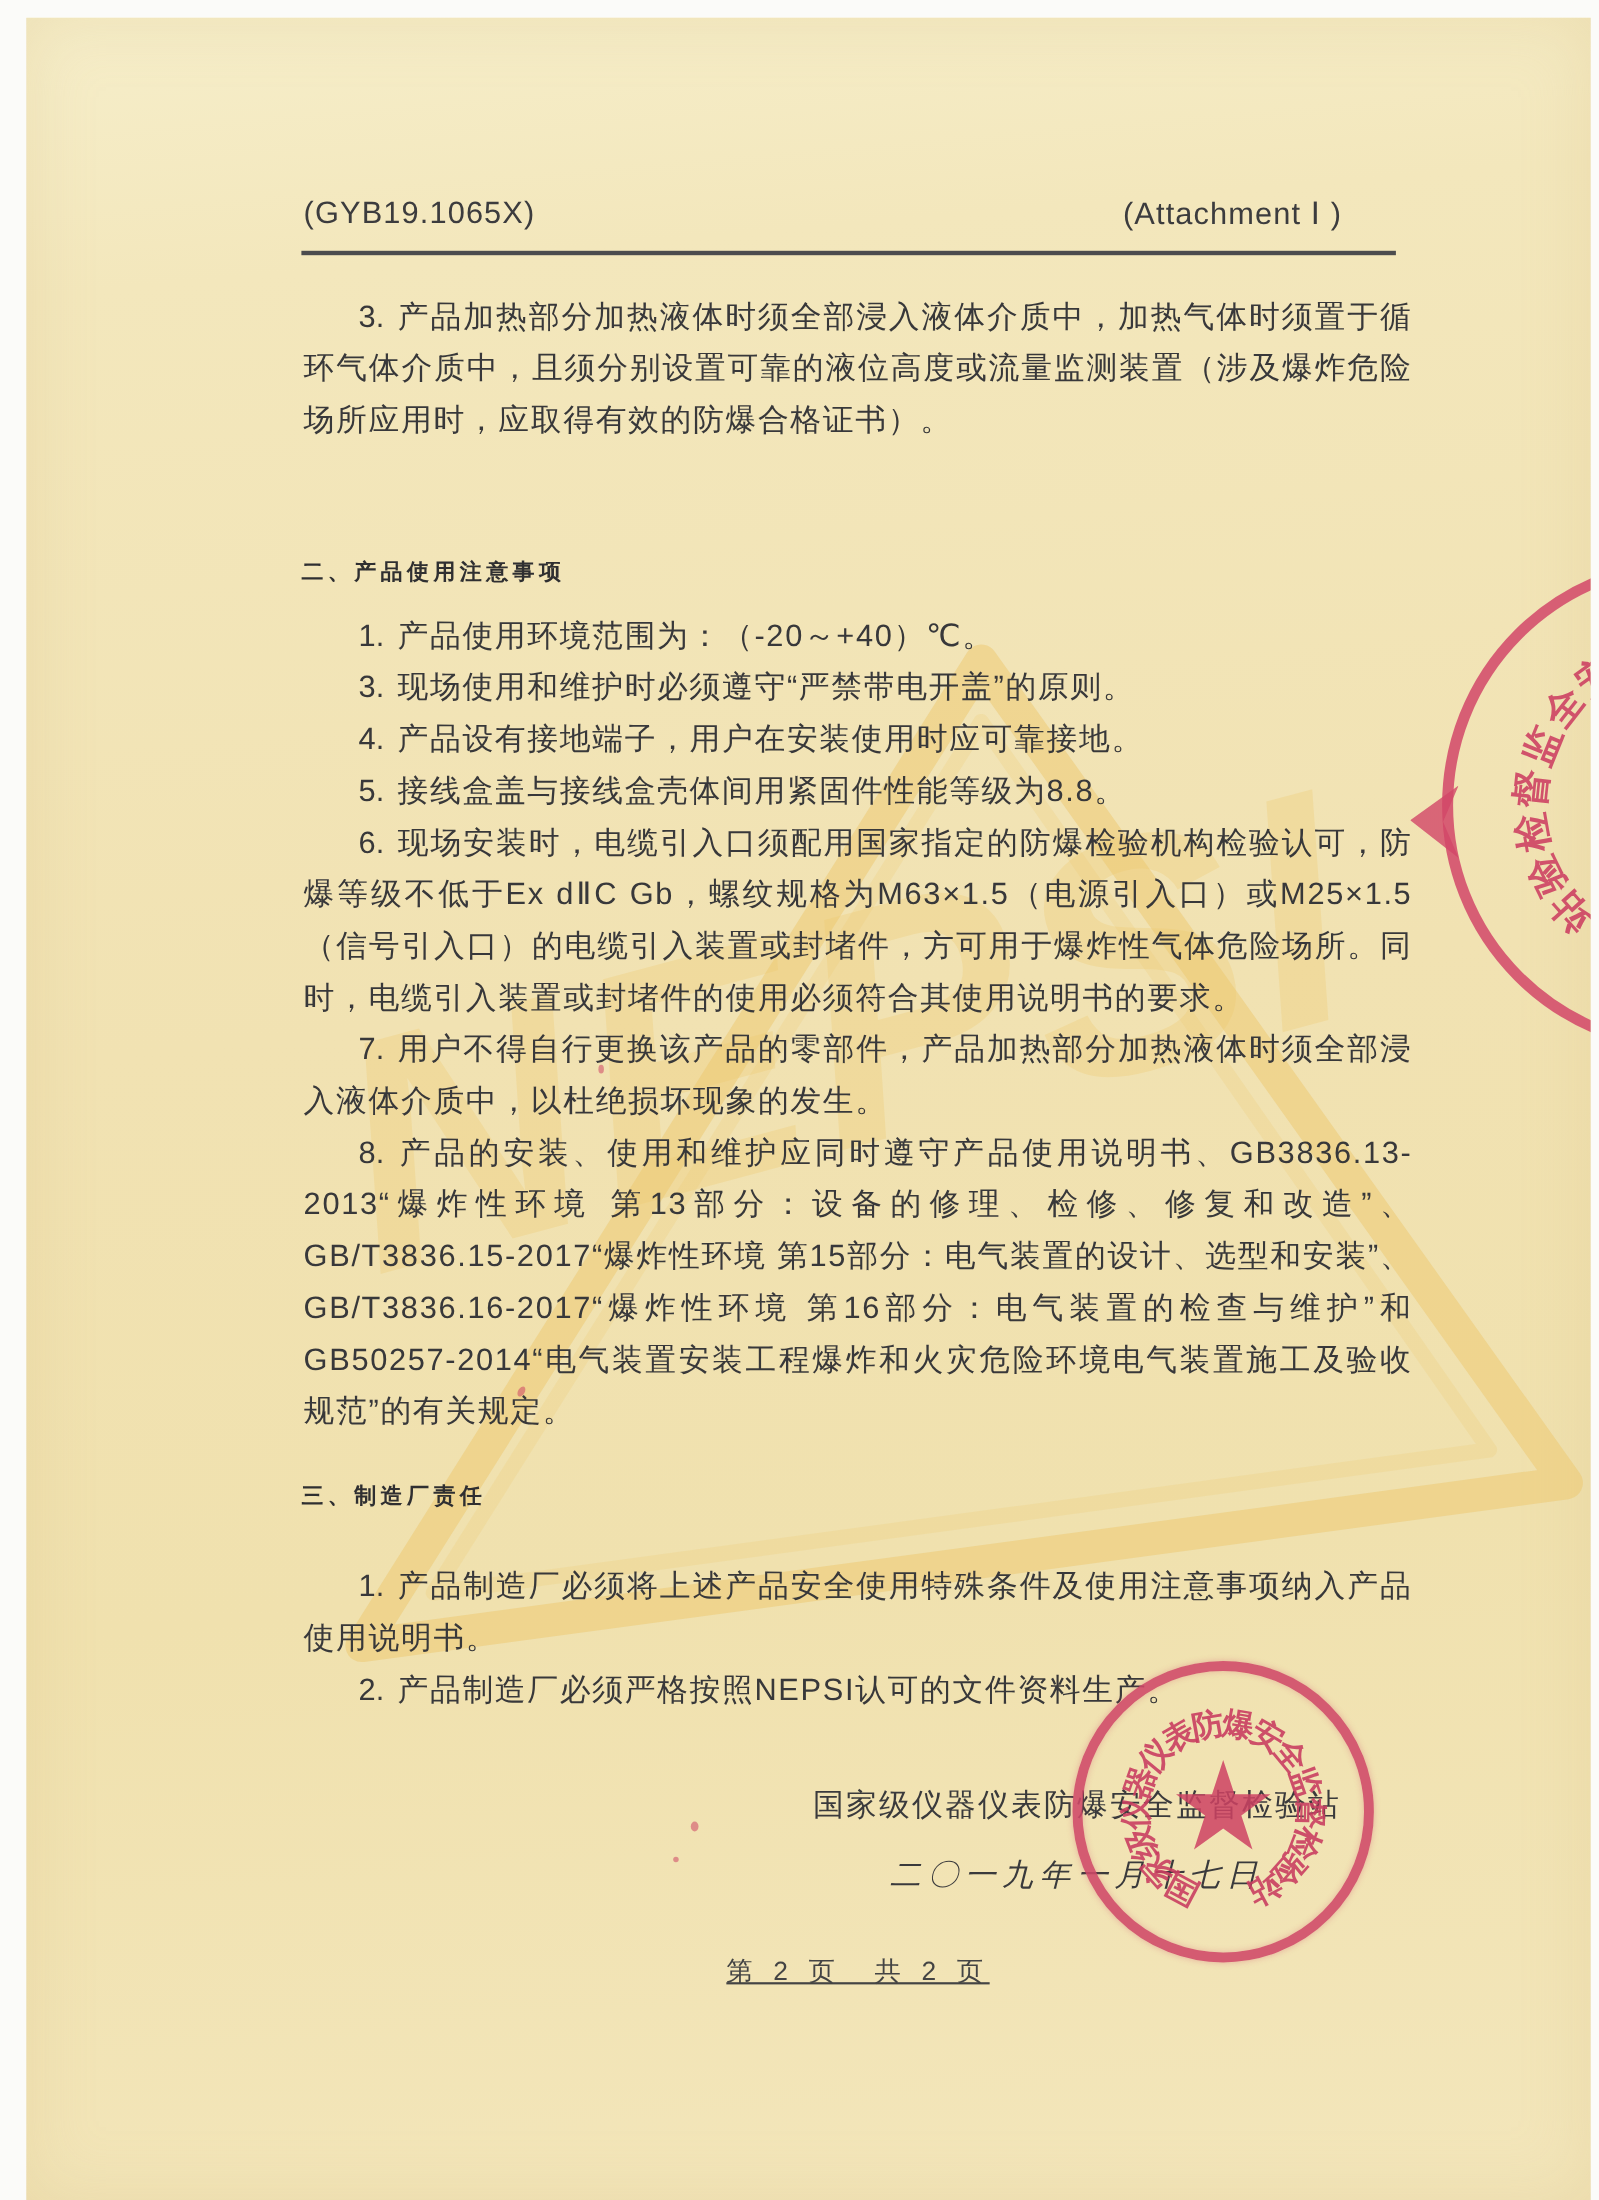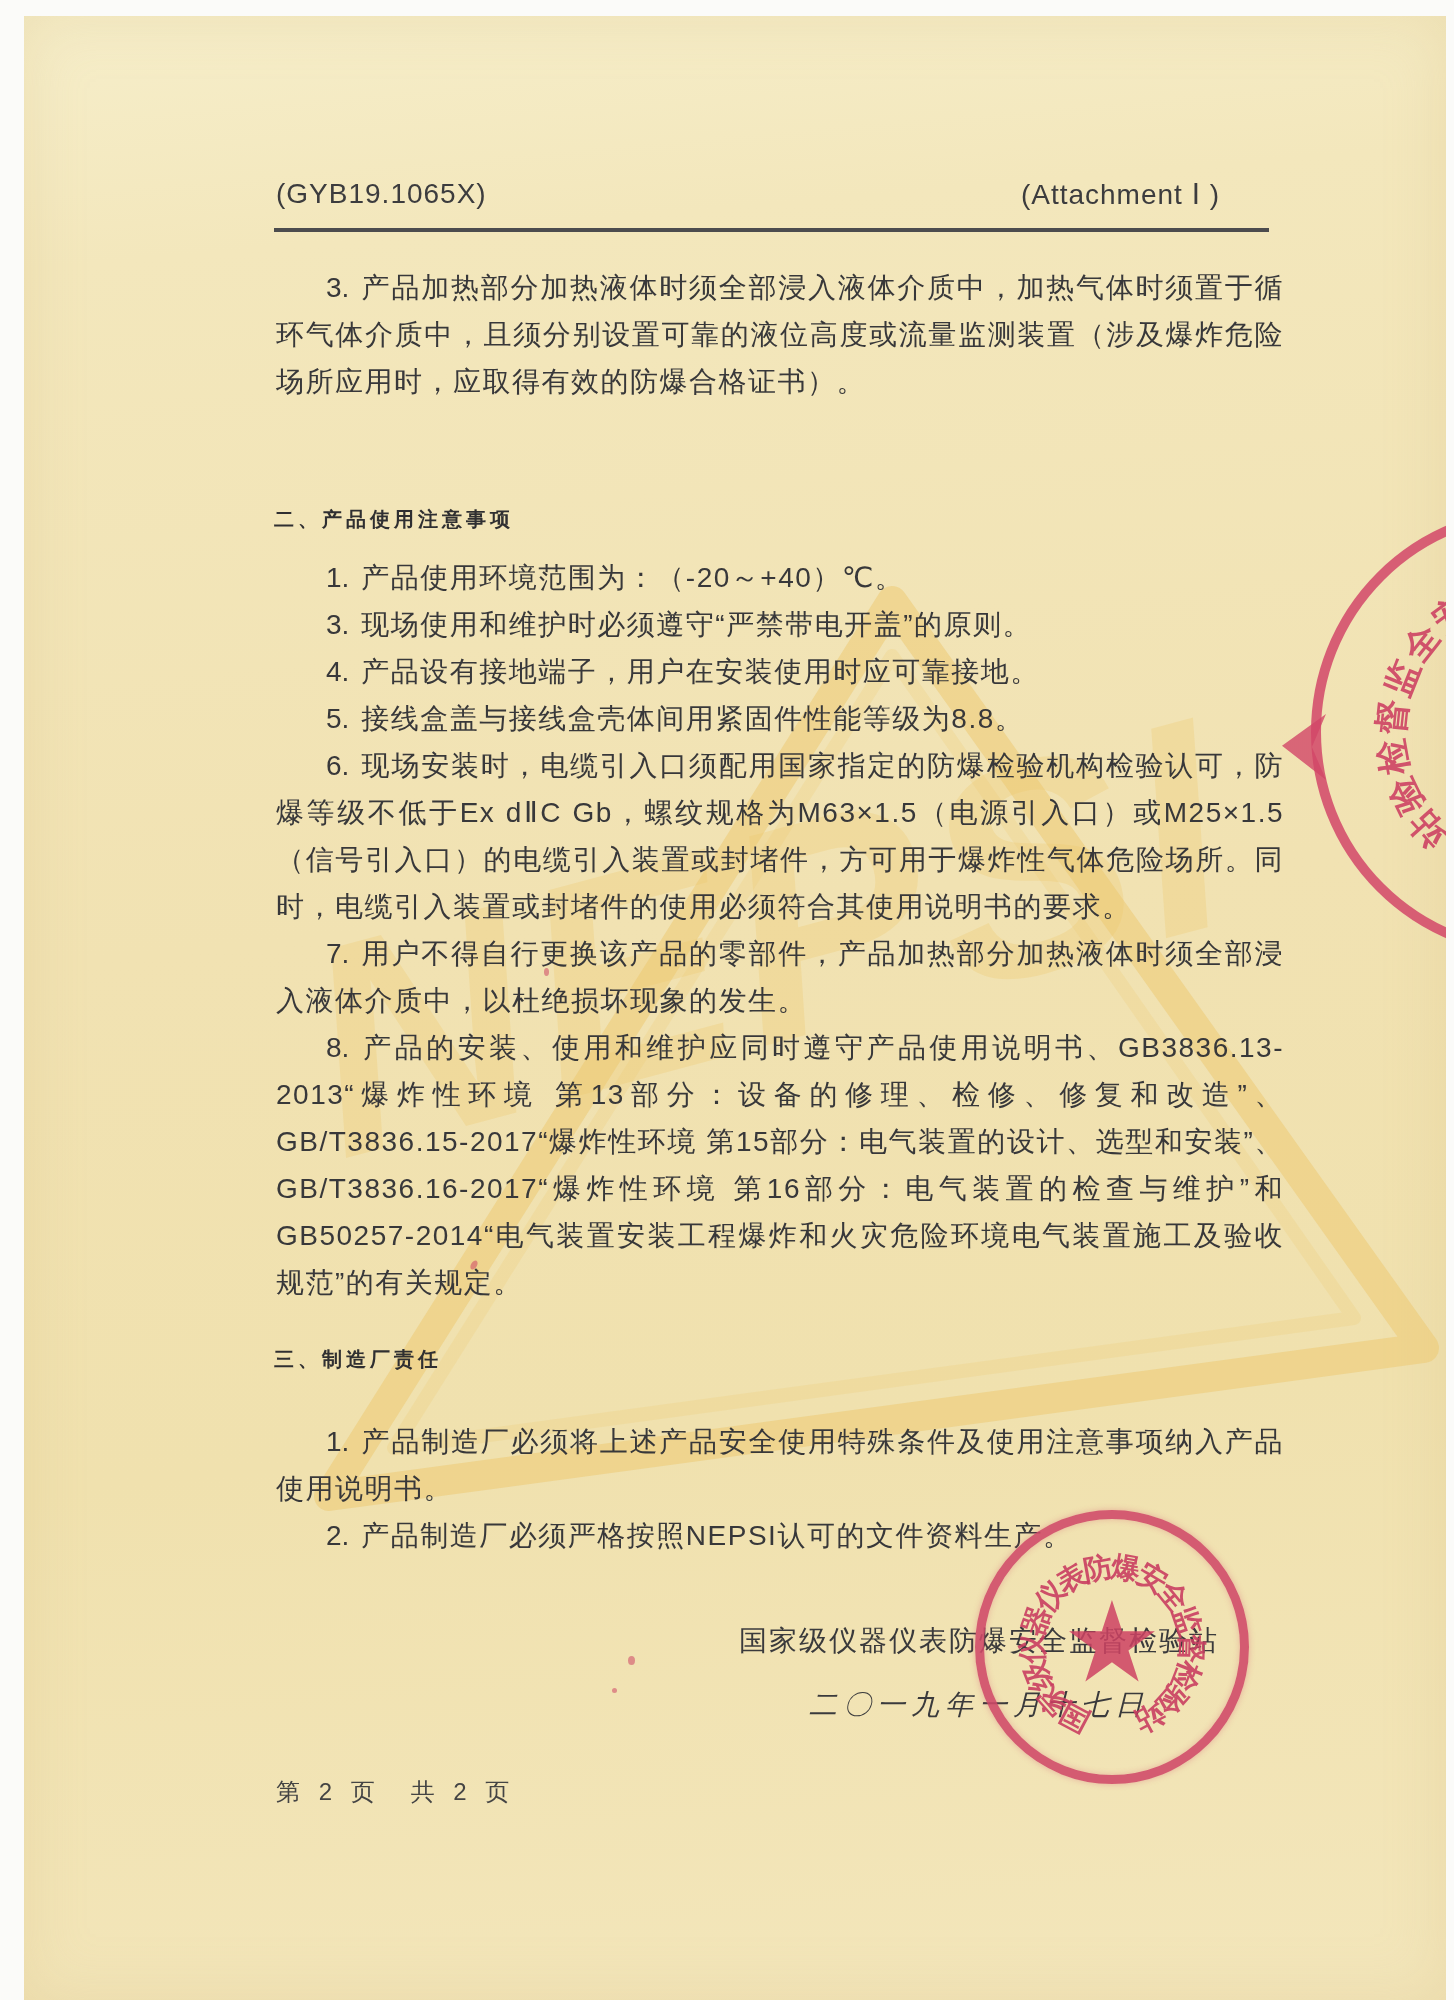--- a/index.html
+++ b/index.html
@@ -28,22 +28,22 @@
        font-size:28px;letter-spacing:1px;color:#3c3c3e;}
   .rule{position:absolute;left:250px;top:212px;width:995px;height:4px;background:#4c4c4e;}
   .flow{position:absolute;left:252px;width:1008px;font-size:28px;line-height:47px;
         letter-spacing:1.5px;text-align:justify;}
   .flow p{margin:0;text-indent:50px;}
   .inum{margin-right:12px;letter-spacing:0;}
   .sec-title{position:absolute;left:250px;font-size:20px;font-weight:bold;letter-spacing:4px;color:#2f2f31;}
   .sig{position:absolute;left:540px;top:1606px;width:830px;text-align:center;
        font-size:28px;letter-spacing:2px;color:#3a3a3c;}
   .sig .dateline{margin-top:26px;letter-spacing:6px;font-style:italic;}
-  .footer{position:absolute;left:252px;top:1760px;width:1008px;text-align:left;
-          font-size:24px;letter-spacing:6px;color:#444;}
+  .footer{position:absolute;left:252px;top:1760px;width:1008px;text-align:center;
+          font-size:24px;letter-spacing:6px;color:#444;text-decoration:underline;}
   
   .stamps{position:absolute;inset:0;z-index:3;pointer-events:none;}
   .seal{mix-blend-mode:multiply;}
   .seal-anchor{position:absolute;width:0;height:0;}
   .ring{position:absolute;border-radius:50%;transform:translate(-50%,-50%);}
   .seal-star{position:absolute;transform:translate(-50%,-54%);line-height:1;}
   .arc-ch{position:absolute;left:0;top:0;transform-origin:0 0;font-weight:bold;
           font-family:"Liberation Serif","DejaVu Serif",serif;}
   
   .seal-main .ring{width:256px;height:256px;border:9px solid rgba(207,72,104,.88);

